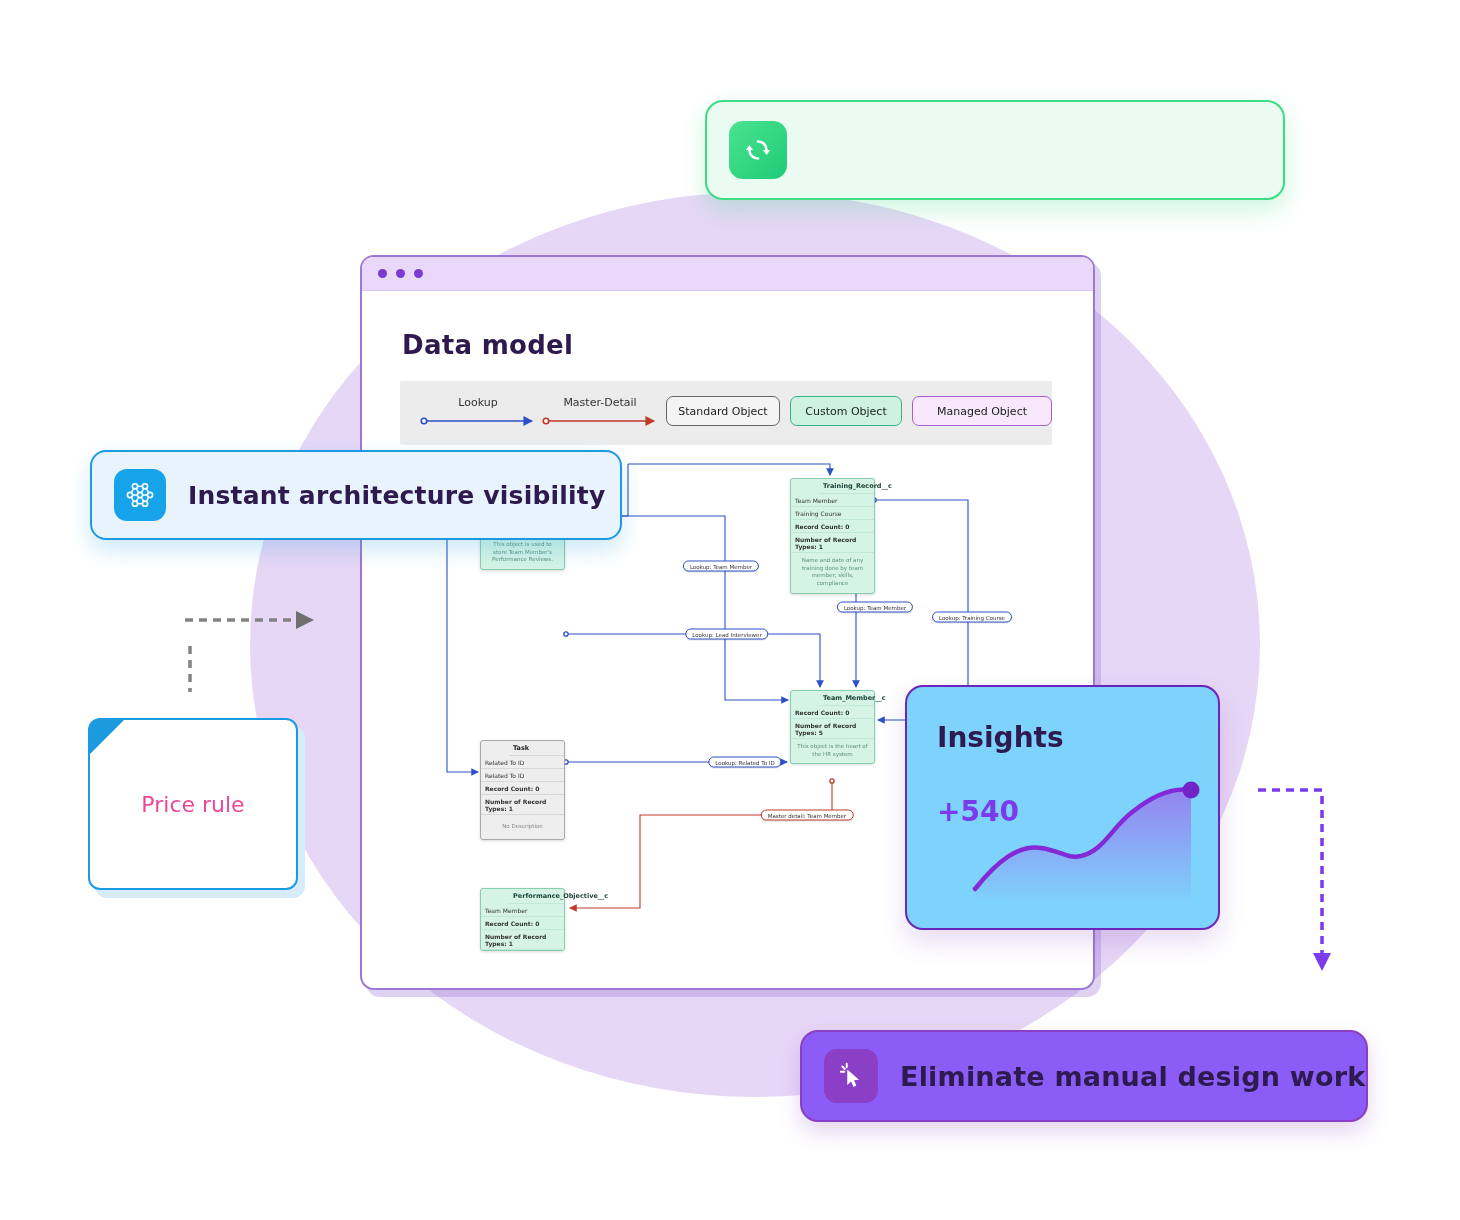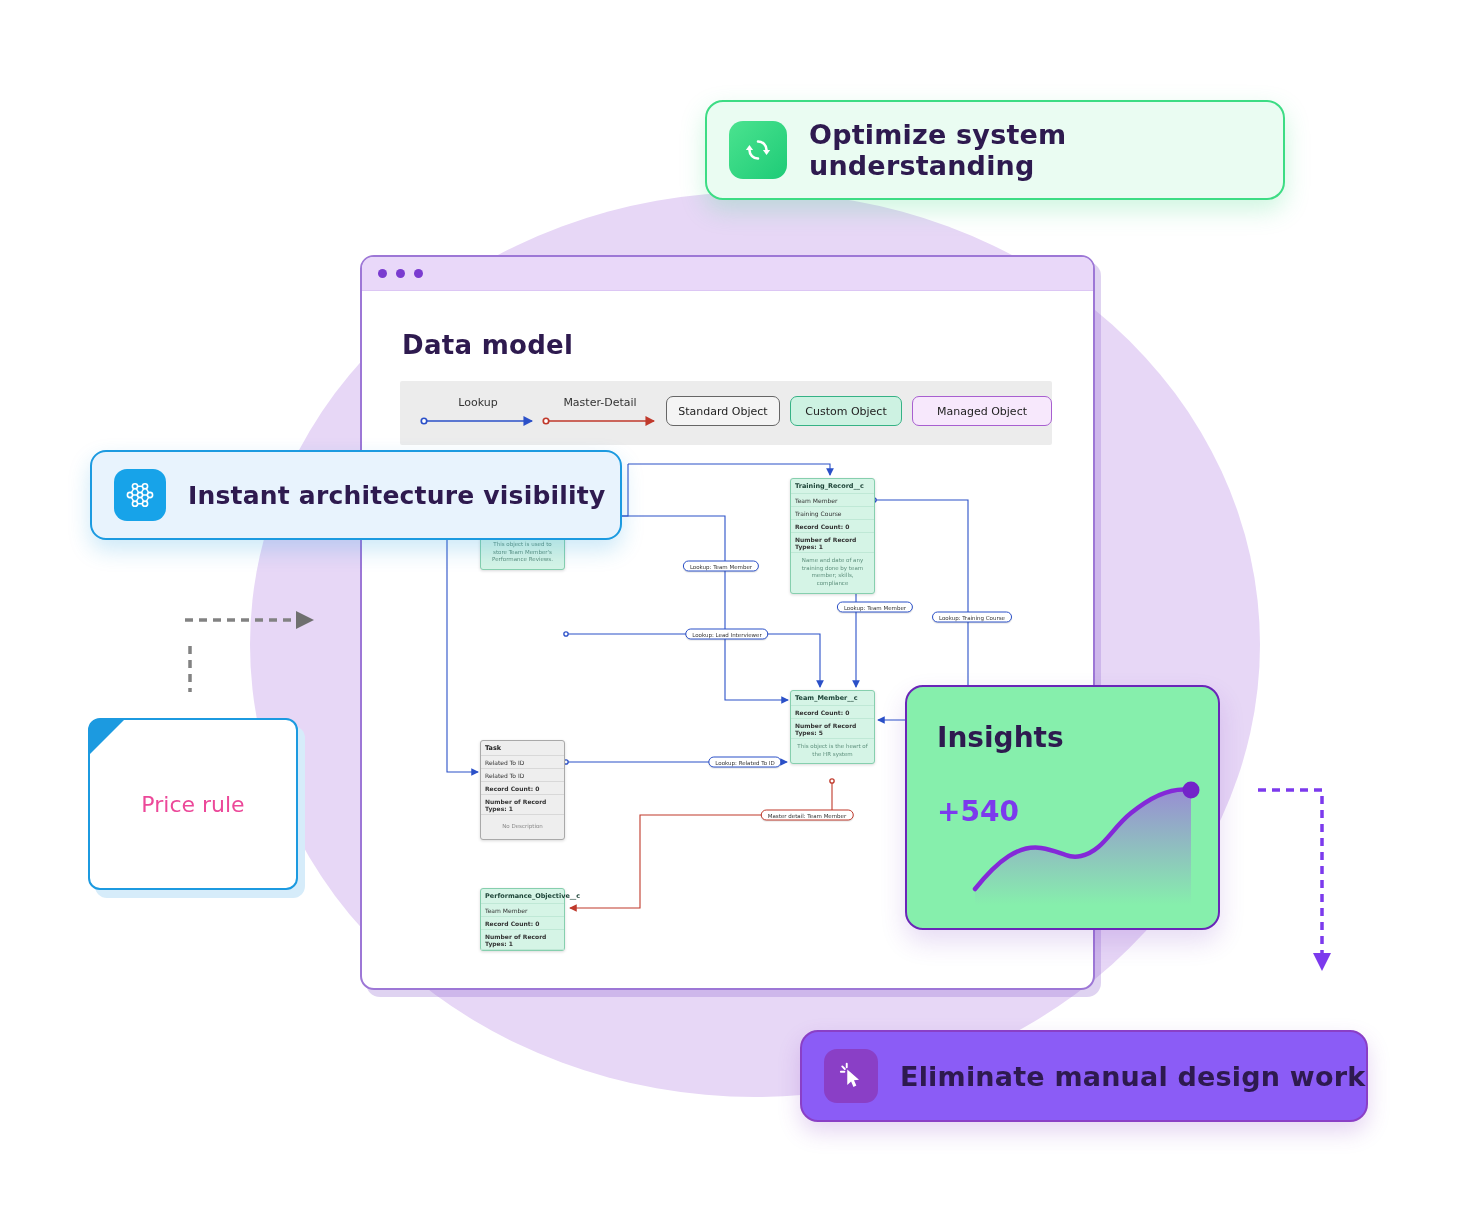--- a/index.html
+++ b/index.html
@@ -23,21 +23,21 @@
   .legend-label { font-size:11px; color:#333; text-align:center; }
   .obj-btn { height:30px; border-radius:7px; font-size:11px; display:flex; align-items:center;
     justify-content:center; color:#222; background:#f4f4f4; border:1px solid #666; cursor:pointer; }
   .obj-btn.custom { background:#cdf2e2; border-color:#35b285; }
   .obj-btn.managed { background:#f7e8fc; border-color:#a85fd0; }
 
   
   .entity { position:absolute; width:85px; background:#d5f4e6; border:1px solid #86cfae;
     border-radius:3px; font-size:6px; color:#333; box-shadow:0 1px 3px rgba(0,0,0,.15); }
   .e-title { font-weight:bold; font-size:6.5px; color:#183f33; padding:3px 4px;
-    border-bottom:1px solid #bfe8d6; }
+    border-bottom:1px solid #bfe8d6;margin-left:28px; }
   .e-row { padding:2.5px 4px; border-bottom:1px solid #bfe8d6; }
   .e-row.bold { font-weight:bold; }
   .e-desc { padding:4px 5px 5px; color:#5d8f7c; text-align:center; font-size:5.5px; line-height:1.4; }
   .entity.gray { background:#eeeeee; border-color:#a9a9a9; }
   .entity.gray .e-title { color:#222; border-color:#d8d8d8; }
   .entity.gray .e-row { border-color:#d8d8d8; }
   .entity.gray .e-desc { color:#8a8a8a; padding-top:8px; padding-bottom:8px; }
   .entity.partial .e-desc { margin-top:36px; }
 
   
@@ -64,21 +64,21 @@
 
   
   .price-card { left:88px; top:718px; width:210px; height:172px; background:#fff;
     border:2.5px solid #1c9ae0; border-radius:12px; box-shadow:7px 8px 0 #d6ecfa;
     display:flex; align-items:center; justify-content:center; }
   .price-fold { position:absolute; left:-1px; top:-1px; width:0; height:0;
     border-top:36px solid #1c9ae0; border-right:36px solid transparent; border-radius:10px 0 0 0; }
   .price-label { font-size:22px; font-weight:400; color:#ec4899;text-align:center; }
 
   
-  .insights { left:905px; top:685px; width:315px; height:245px; background:#86efac;
+  .insights { left:905px; top:685px; width:315px; height:245px; background:#7dd3fc;
     border:2.5px solid #6a26b8; border-radius:18px; overflow:hidden;
     box-shadow:0 12px 26px rgba(106,38,184,.16); }
   .insights .i-title { position:absolute; left:30px; top:34px; font-size:28px; font-weight:800; color:#2e1a4f; }
   .insights .i-metric { position:absolute; left:30px; top:108px; font-size:28px; font-weight:800; color:#7c3aed; }
 
   svg.overlay { position:absolute; left:0; top:0; width:1460px; height:1220px; pointer-events:none; }
 </style>
 </head>
 <body>
 
@@ -244,21 +244,20 @@
     <span class="badge-icon">
       <svg width="32" height="32" viewBox="0 0 30 30">
         <g stroke="#fff" stroke-width="2.4" fill="none" stroke-linecap="round">
           <path d="M15,7 A8,8 0 0 1 23,15"></path>
           <path d="M15,23 A8,8 0 0 1 7,15"></path>
         </g>
         <polygon points="19.6,15 26.4,15 23,19.8" fill="#fff"></polygon>
         <polygon points="3.6,15 10.4,15 7,10.2" fill="#fff"></polygon>
       </svg>
     </span>
-    <span class="label">Optimize system understanding</span>
   </div>
 
   <div class="abs badge purple">
     <span class="badge-icon">
       <svg width="32" height="32" viewBox="0 0 30 30">
         <g stroke="#fff" stroke-width="1.8" stroke-linecap="round">
           <line x1="5.5" y1="11" x2="8.8" y2="11"></line>
           <line x1="6.8" y1="6" x2="9.2" y2="8.4"></line>
           <line x1="11" y1="3.5" x2="11" y2="6.8"></line>
         </g>

